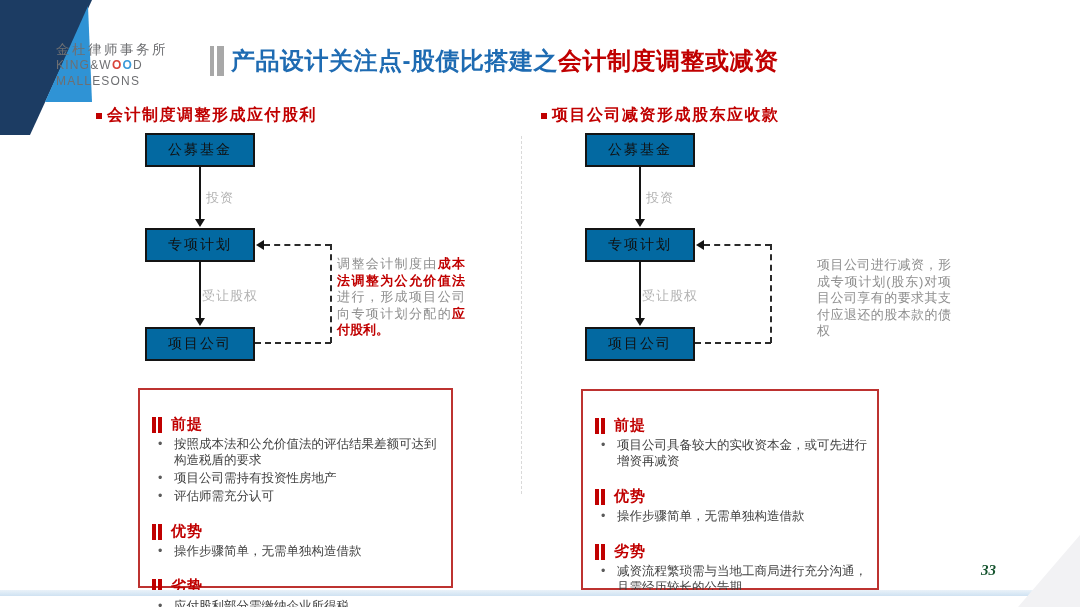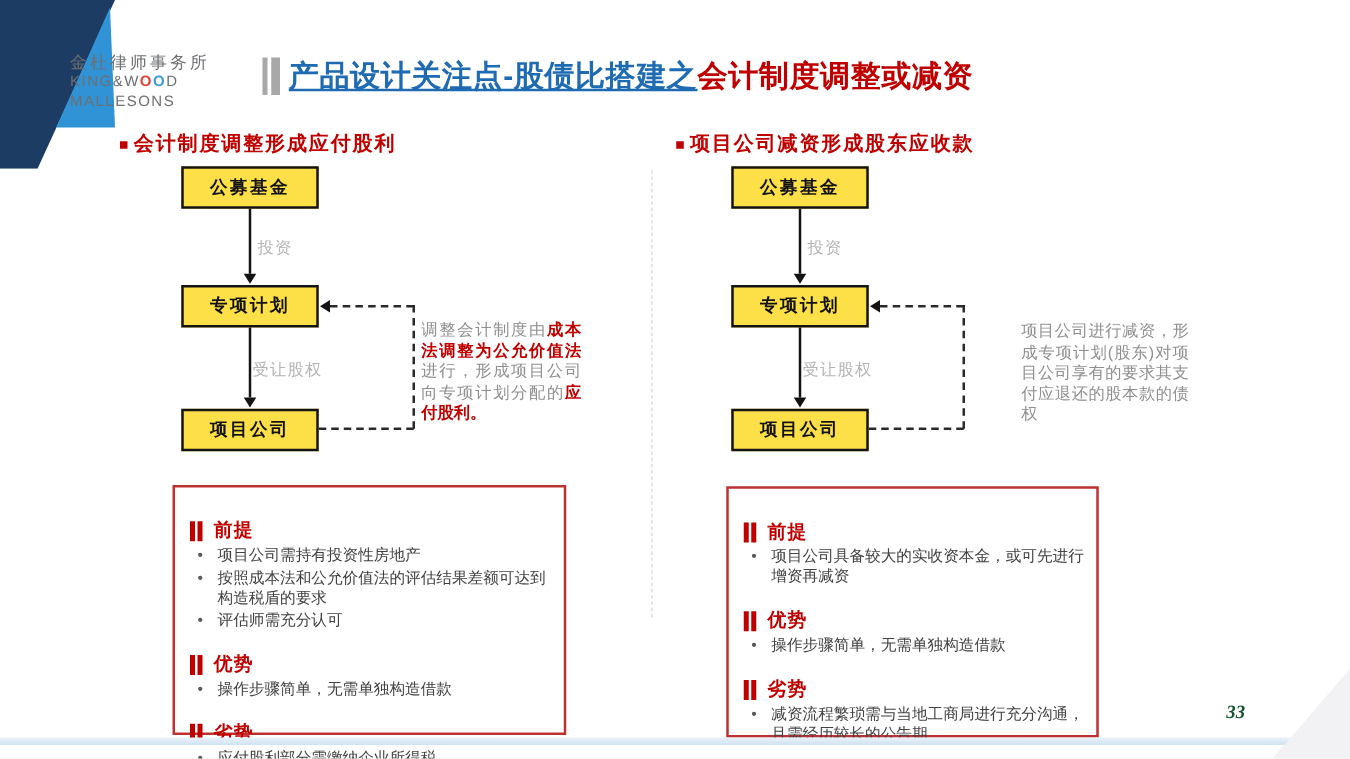--- a/index.html
+++ b/index.html
@@ -14,31 +14,31 @@
   .o-red{color:#d9443a;font-weight:bold;}
   .o-blue{color:#3a9ad9;font-weight:bold;}
 
   
   .title-bars{position:absolute;left:210px;top:46px;display:flex;gap:3px;}
   .title-bars i{display:block;background:#a8a8a8;}
   .title-bars i:nth-child(1){width:4px;height:30px;}
   .title-bars i:nth-child(2){width:7px;height:30px;}
   .page-title{position:absolute;left:231px;top:45px;font-size:24px;font-weight:bold;
               letter-spacing:0.5px;white-space:nowrap;}
-  .title-blue{color:#1e6bb2;text-decoration:underline;}
+  .title-blue{color:#1e6bb2;}
   .title-red{color:#c00000;}
 
   
   .col-header{position:absolute;top:105px;font-size:16px;font-weight:bold;color:#c00000;
               letter-spacing:1.5px;white-space:nowrap;}
   .col-bullet{position:absolute;top:113px;width:6px;height:6px;background:#c00000;}
 
   
-  .flow-box{position:absolute;width:110px;height:34px;border:2px solid #141414;background:#fde047;
-            box-sizing:border-box;font-size:14px;font-weight:bold;letter-spacing:2px;color:#111;
+  .flow-box{position:absolute;width:110px;height:34px;border:2px solid #141414;background:#0369a1;
+            box-sizing:border-box;font-size:14px;font-weight:normal;letter-spacing:2px;color:#111;
             display:flex;align-items:center;justify-content:center;}
   .v-line{position:absolute;width:2px;background:#141414;}
   .v-head{position:absolute;width:0;height:0;border-left:5px solid transparent;
           border-right:5px solid transparent;border-top:8px solid #141414;}
   .edge-label{position:absolute;font-size:13px;color:#b3b3b3;letter-spacing:1px;white-space:nowrap;}
   .dash-h{position:absolute;height:0;border-top:2px dashed #2a2a2a;}
   .dash-v{position:absolute;width:0;border-left:2px dashed #2a2a2a;}
   .l-head{position:absolute;width:0;height:0;border-top:5px solid transparent;
           border-bottom:5px solid transparent;border-right:8px solid #141414;}
   .flow-note{position:absolute;font-size:13px;line-height:16.5px;color:#8f8f8f;text-align:justify;}
@@ -137,22 +137,22 @@
 
   <div class="panel" style="left:138px;top:388px;width:315px;height:200px;">
     <div class="ph">
       <span class="pbars">
           <i></i>
           <i></i>
         </span>
       <span class="pht">前提</span>
     </div>
     <ul>
+      <li>按照成本法和公允价值法的评估结果差额可达到构造税盾的要求</li>
       <li>项目公司需持有投资性房地产</li>
-      <li>按照成本法和公允价值法的评估结果差额可达到构造税盾的要求</li>
       <li>评估师需充分认可</li>
     </ul>
     <div class="ph">
       <span class="pbars">
           <i></i>
           <i></i>
         </span>
       <span class="pht">优势</span>
     </div>
     <ul>

